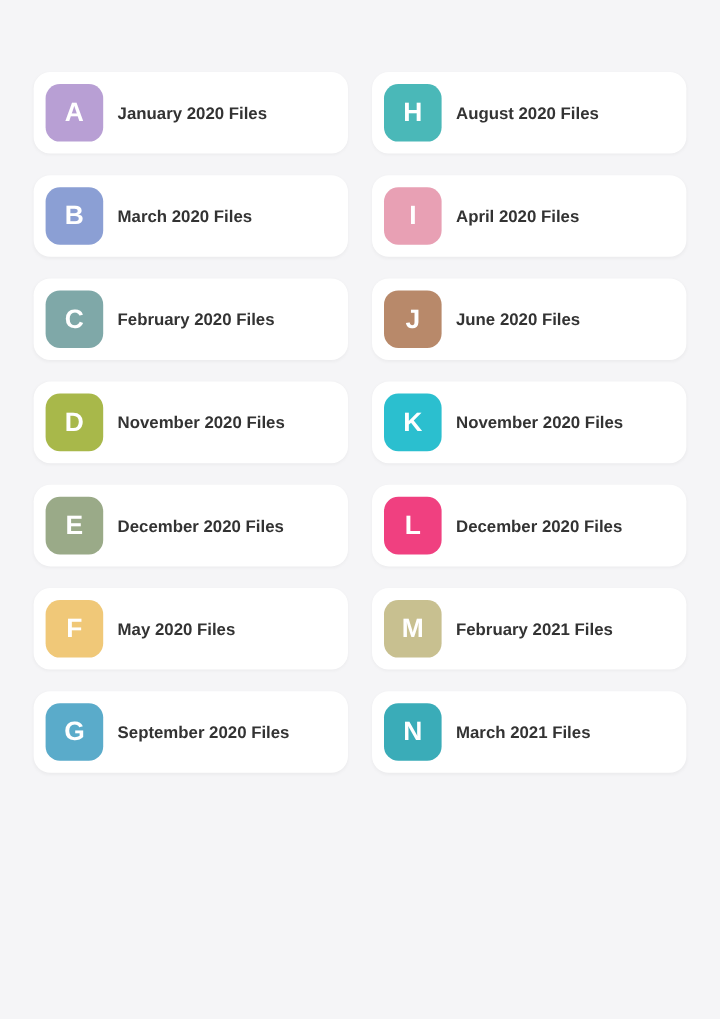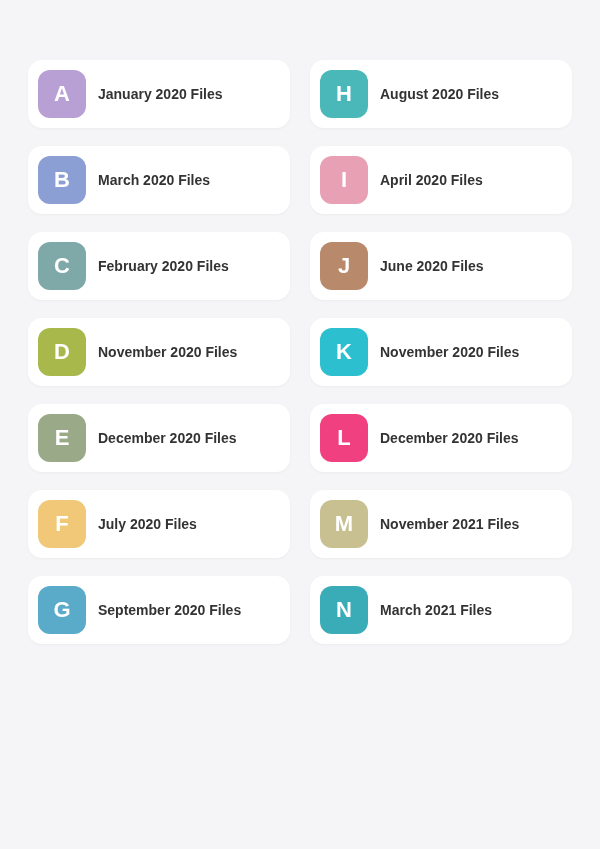--- a/index.html
+++ b/index.html
@@ -82,25 +82,25 @@
     <div class="folder-item">
       <div class="folder-icon" style="background-color: rgb(154, 170, 136);">E</div>
       <span class="folder-label">December 2020 Files</span>
     </div>
     <div class="folder-item">
       <div class="folder-icon" style="background-color: rgb(240, 64, 128);">L</div>
       <span class="folder-label">December 2020 Files</span>
     </div>
     <div class="folder-item">
       <div class="folder-icon" style="background-color: rgb(240, 200, 120);">F</div>
-      <span class="folder-label">July 2020 Files</span>
+      <span class="folder-label">May 2020 Files</span>
     </div>
     <div class="folder-item">
       <div class="folder-icon" style="background-color: rgb(200, 192, 144);">M</div>
-      <span class="folder-label">November 2021 Files</span>
+      <span class="folder-label">February 2021 Files</span>
     </div>
     <div class="folder-item">
       <div class="folder-icon" style="background-color: rgb(90, 171, 202);">G</div>
       <span class="folder-label">September 2020 Files</span>
     </div>
     <div class="folder-item">
       <div class="folder-icon" style="background-color: rgb(58, 172, 184);">N</div>
       <span class="folder-label">March 2021 Files</span>
     </div>
   </div>

